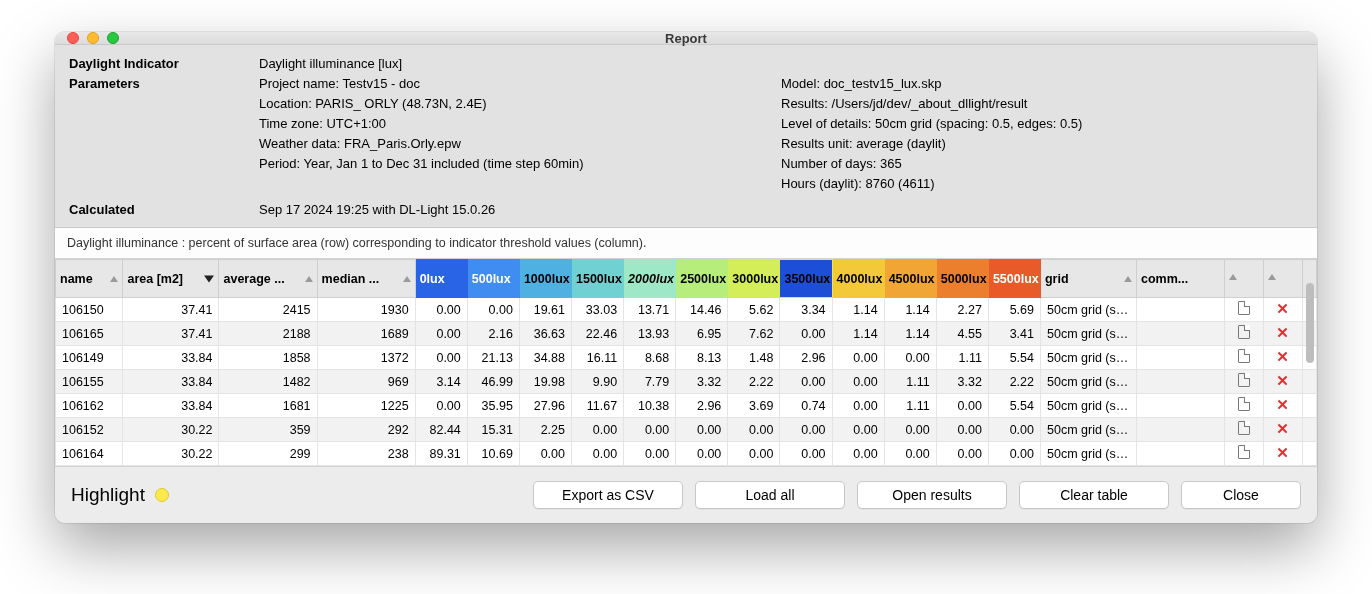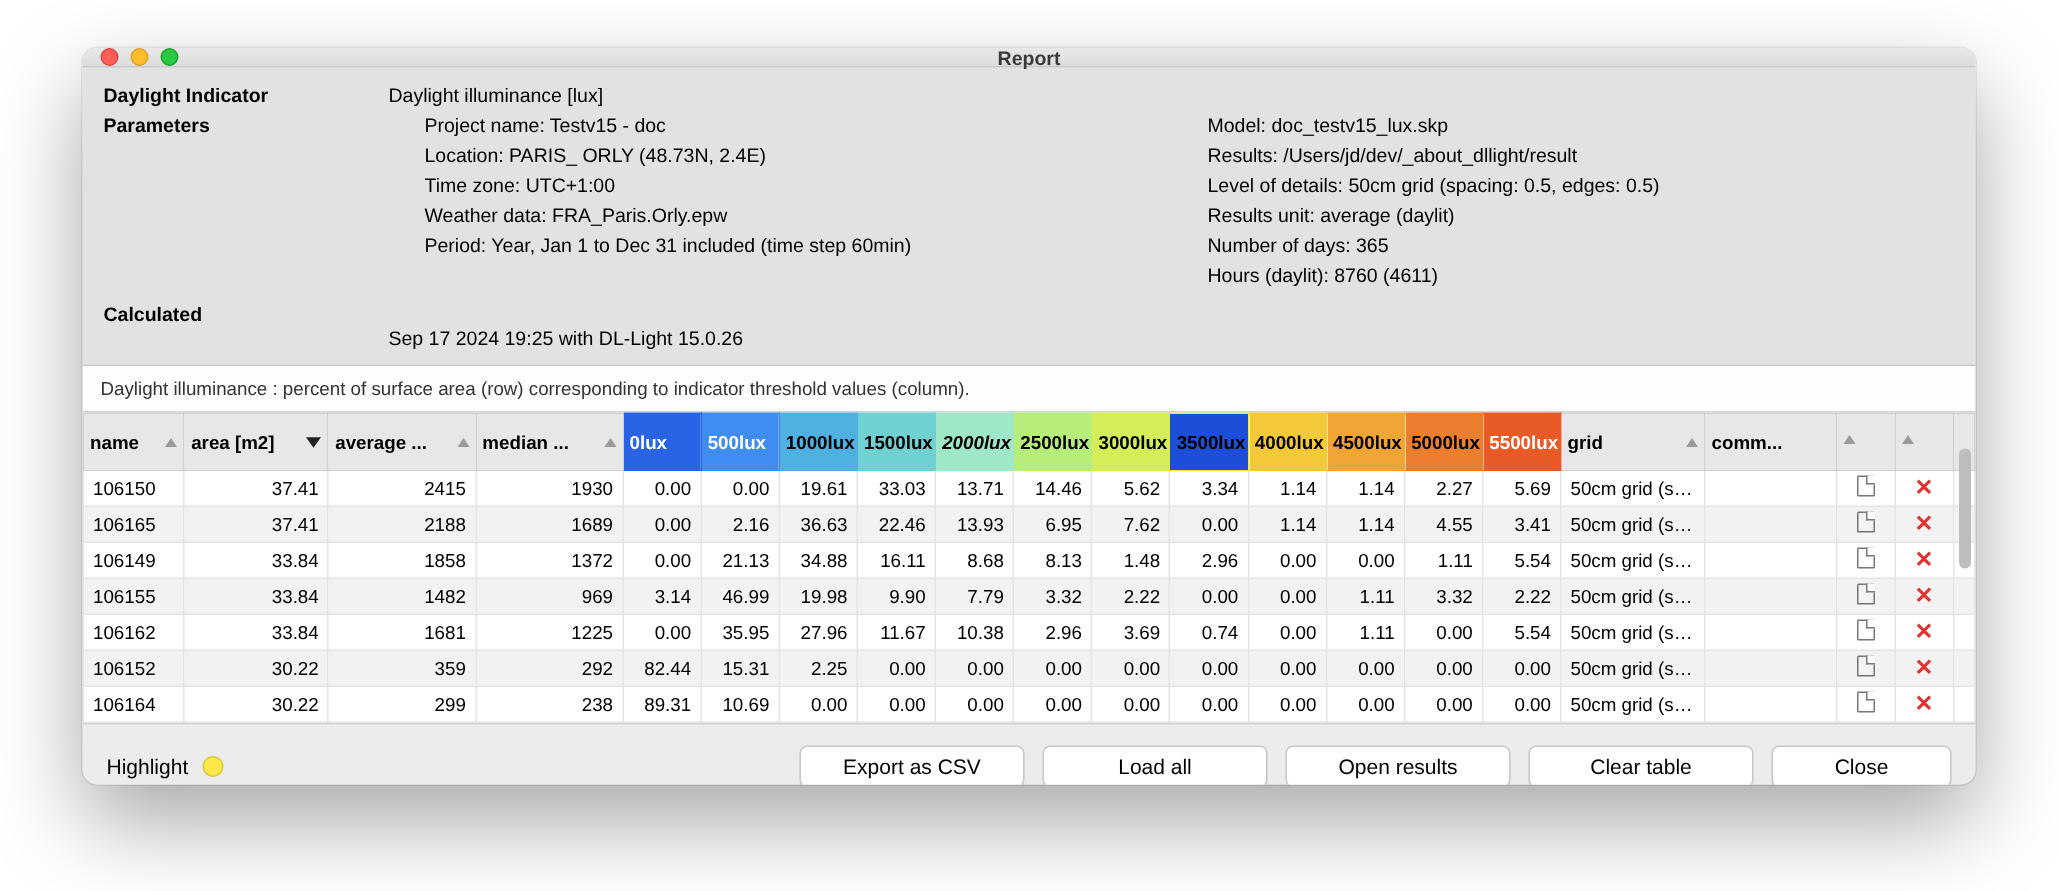--- a/index.html
+++ b/index.html
@@ -41,21 +41,21 @@
     padding: 10px 14px 8px 14px;
     background: #e2e2e2;
     border-bottom: 1px solid #c9c9c9;
     display: grid;
     grid-template-columns: 190px 1fr 1fr;
     row-gap: 2px;
     font-size: 13px;
     line-height: 18px;
   }
   .header .lab { font-weight: 700; }
-  .header .col { white-space: pre-line; margin-left: 24px; }
+  .header .col { white-space: pre-line; }
   .caption {
     padding: 8px 12px;
     background: #fdfdfd;
     font-size: 12.5px;
     color: #333;
   }
   .tablewrap {
     flex: 0 0 auto;
     background: #fff;
     position: relative;
@@ -103,21 +103,21 @@
   .scroll-thumb { position: absolute; left: 1px; right: 1px; top: 0; height: 80px; background: #bdbdbd; border-radius: 5px; }
   .footer {
     margin-top: auto;
     padding: 14px 16px 16px 16px;
     background: #ececec;
     border-top: 1px solid #d3d3d3;
     display: flex;
     align-items: center;
     gap: 12px;
   }
-  .footer .hl { display: flex; align-items: center; gap: 10px; font-size: 14px; text-align: center; }
+  .footer .hl { display: flex; align-items: center; gap: 10px; font-size: 19px; text-align: center; }
   .dot { width: 14px; height: 14px; border-radius: 50%; background: #ffe94a; border: 1px solid #d9c93a; }
   .footer .spacer { flex: 1; }
   .btn {
     background: #fff;
     border: 1px solid #c7c7c7;
     border-radius: 5px;
     padding: 5px 0;
     min-width: 150px;
     font-size: 14px;
     text-align: center;
@@ -162,21 +162,21 @@
     <div class="col">Time zone: UTC+1:00</div>
     <div class="col">Level of details: 50cm grid (spacing: 0.5, edges: 0.5)</div>
     <div class="col">Weather data: FRA_Paris.Orly.epw</div>
     <div class="col">Results unit: average (daylit)</div>
     <div class="col">Period: Year, Jan 1 to Dec 31 included (time step 60min)</div>
     <div class="col">Number of days: 365</div>
     <div></div>
     <div class="col">Hours (daylit): 8760 (4611)</div>
 
     <div class="lab" style="margin-top:6px;">Calculated</div>
-    <div style="grid-column: 2 / span 2; margin-top:22px;">Sep 17 2024 19:25 with DL-Light 15.0.26</div>
+    <div style="grid-column: 2 / span 2; margin-top:6px;">Sep 17 2024 19:25 with DL-Light 15.0.26</div>
   </div>
 
   <div class="caption">Daylight illuminance : percent of surface area (row) corresponding to indicator threshold values (column).</div>
 
   <div class="tablewrap">
     <table>
       <colgroup>
         <col class="c-name">
           <col class="c-area">
           <col class="c-avg">

